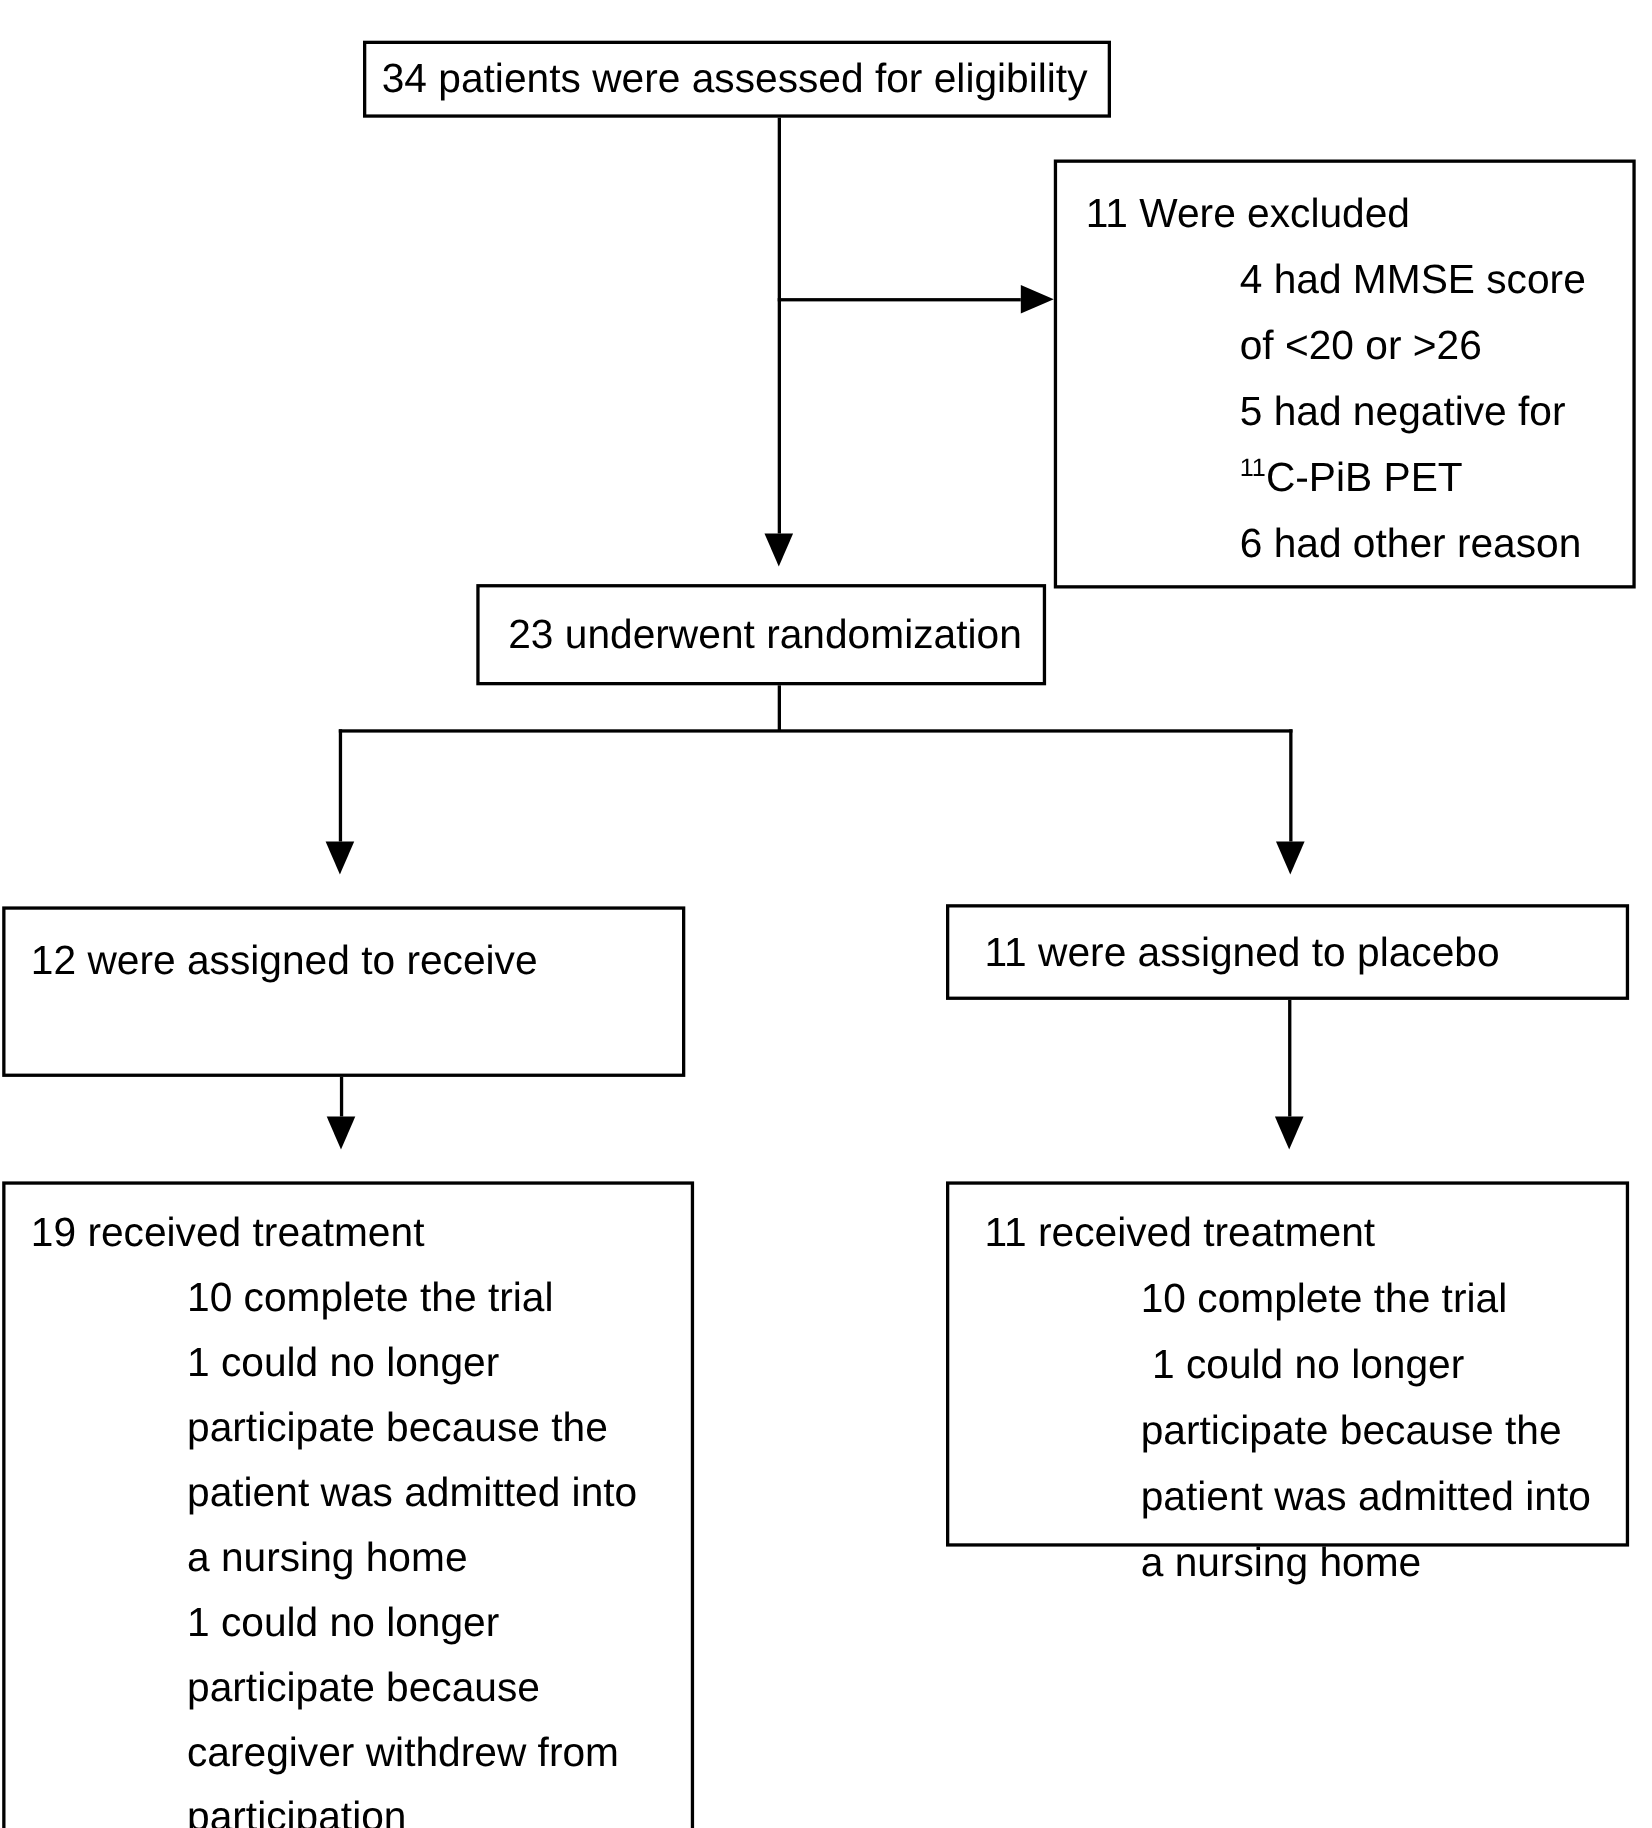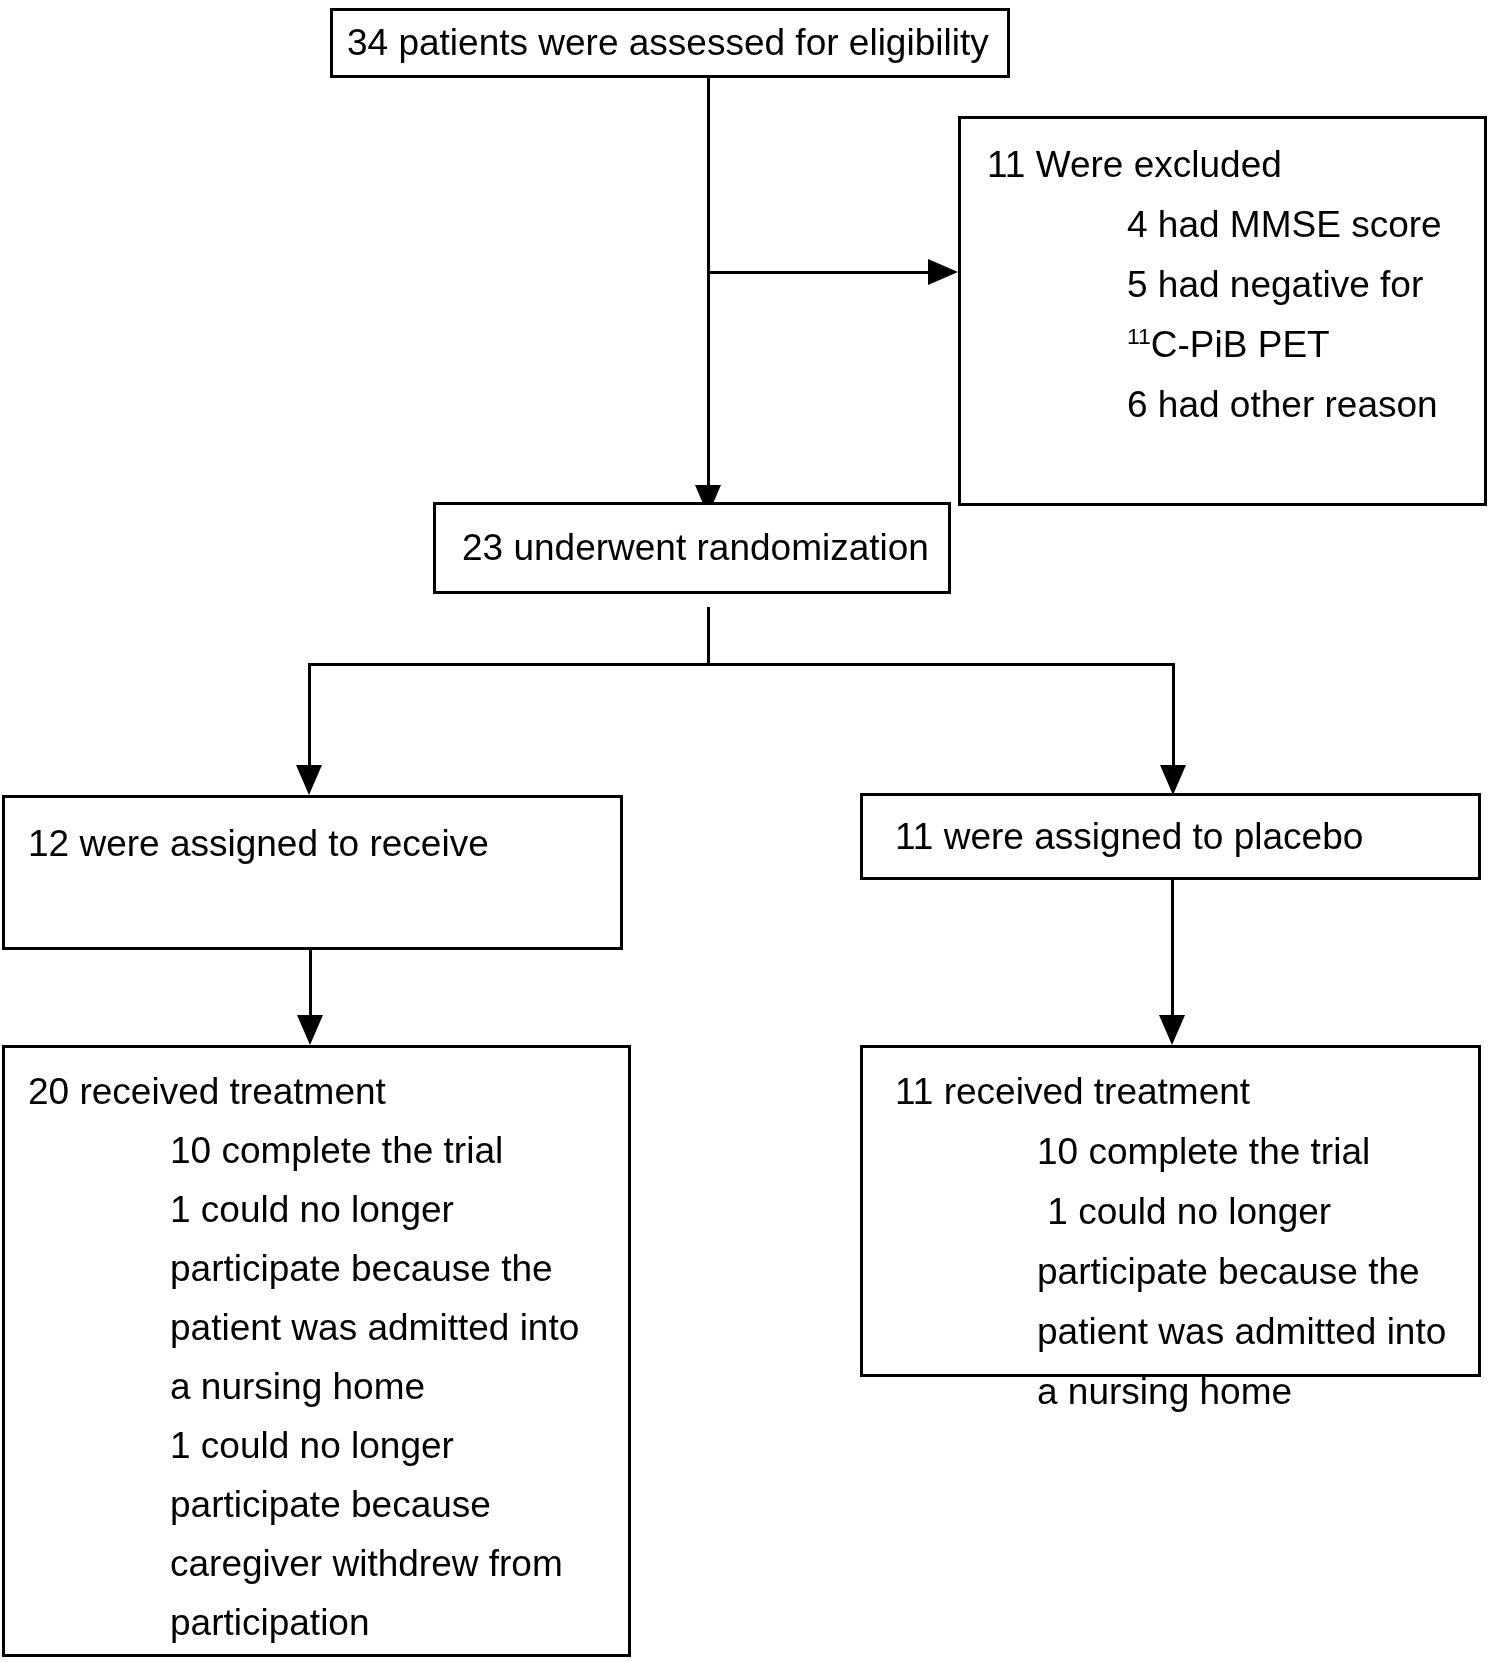--- a/index.html
+++ b/index.html
@@ -17,20 +17,21 @@
     font-family: "Liberation Sans", "DejaVu Sans", sans-serif;
     color: var(--text-color);
     overflow: hidden;
   }
   .fbox {
     position: absolute;
     box-sizing: border-box;
     border: 3px solid var(--line-color);
     background: var(--bg-color);
     font-size: 37px;
+    margin-top: 29px;
   }
   .fbox .bline {
     line-height: 60px;
     white-space: pre-wrap;
   }
   .fbox .bline.indent { padding-left: 140px; }
   .v-center {
     display: flex;
     flex-direction: column;
     justify-content: center;
@@ -92,39 +93,40 @@
   <div class="vline" style="left:1171px; top:880px; height:135px;"></div>
   <div class="arrow-down" style="left:1159px; top:1015px;"></div>
 
   <div id="box-eligibility" class="fbox v-center">
       <div class="bline"><span>34 patients were assessed for eligibility</span></div>
     </div>
 
   <div id="box-excluded" class="fbox">
       <div class="bline"><span>11 Were excluded</span></div>
       <div class="bline indent"><span>4 had MMSE score</span></div>
+      <div class="bline indent"><span>of &lt;20 or &gt;26</span></div>
       <div class="bline indent"><span>5 had negative for</span></div>
       <div class="bline indent"><sup>11</sup><span>C-PiB PET</span></div>
       <div class="bline indent"><span>6 had other reason</span></div>
     </div>
 
   <div id="box-randomization" class="fbox v-center">
       <div class="bline"><span>23 underwent randomization</span></div>
     </div>
 
   <div id="box-assign-extract" class="fbox">
       <div class="bline"><span>12 were assigned to receive</span></div>
     </div>
 
   <div id="box-assign-placebo" class="fbox v-center">
       <div class="bline"><span>11 were assigned to placebo</span></div>
     </div>
 
   <div id="box-treatment-extract" class="fbox">
-      <div class="bline"><span>20 received treatment</span></div>
+      <div class="bline"><span>19 received treatment</span></div>
       <div class="bline indent"><span>10 complete the trial</span></div>
       <div class="bline indent"><span>1 could no longer</span></div>
       <div class="bline indent"><span>participate because the</span></div>
       <div class="bline indent"><span>patient was admitted into</span></div>
       <div class="bline indent"><span>a nursing home</span></div>
       <div class="bline indent"><span>1 could no longer</span></div>
       <div class="bline indent"><span>participate because</span></div>
       <div class="bline indent"><span>caregiver withdrew from</span></div>
       <div class="bline indent"><span>participation</span></div>
     </div>

